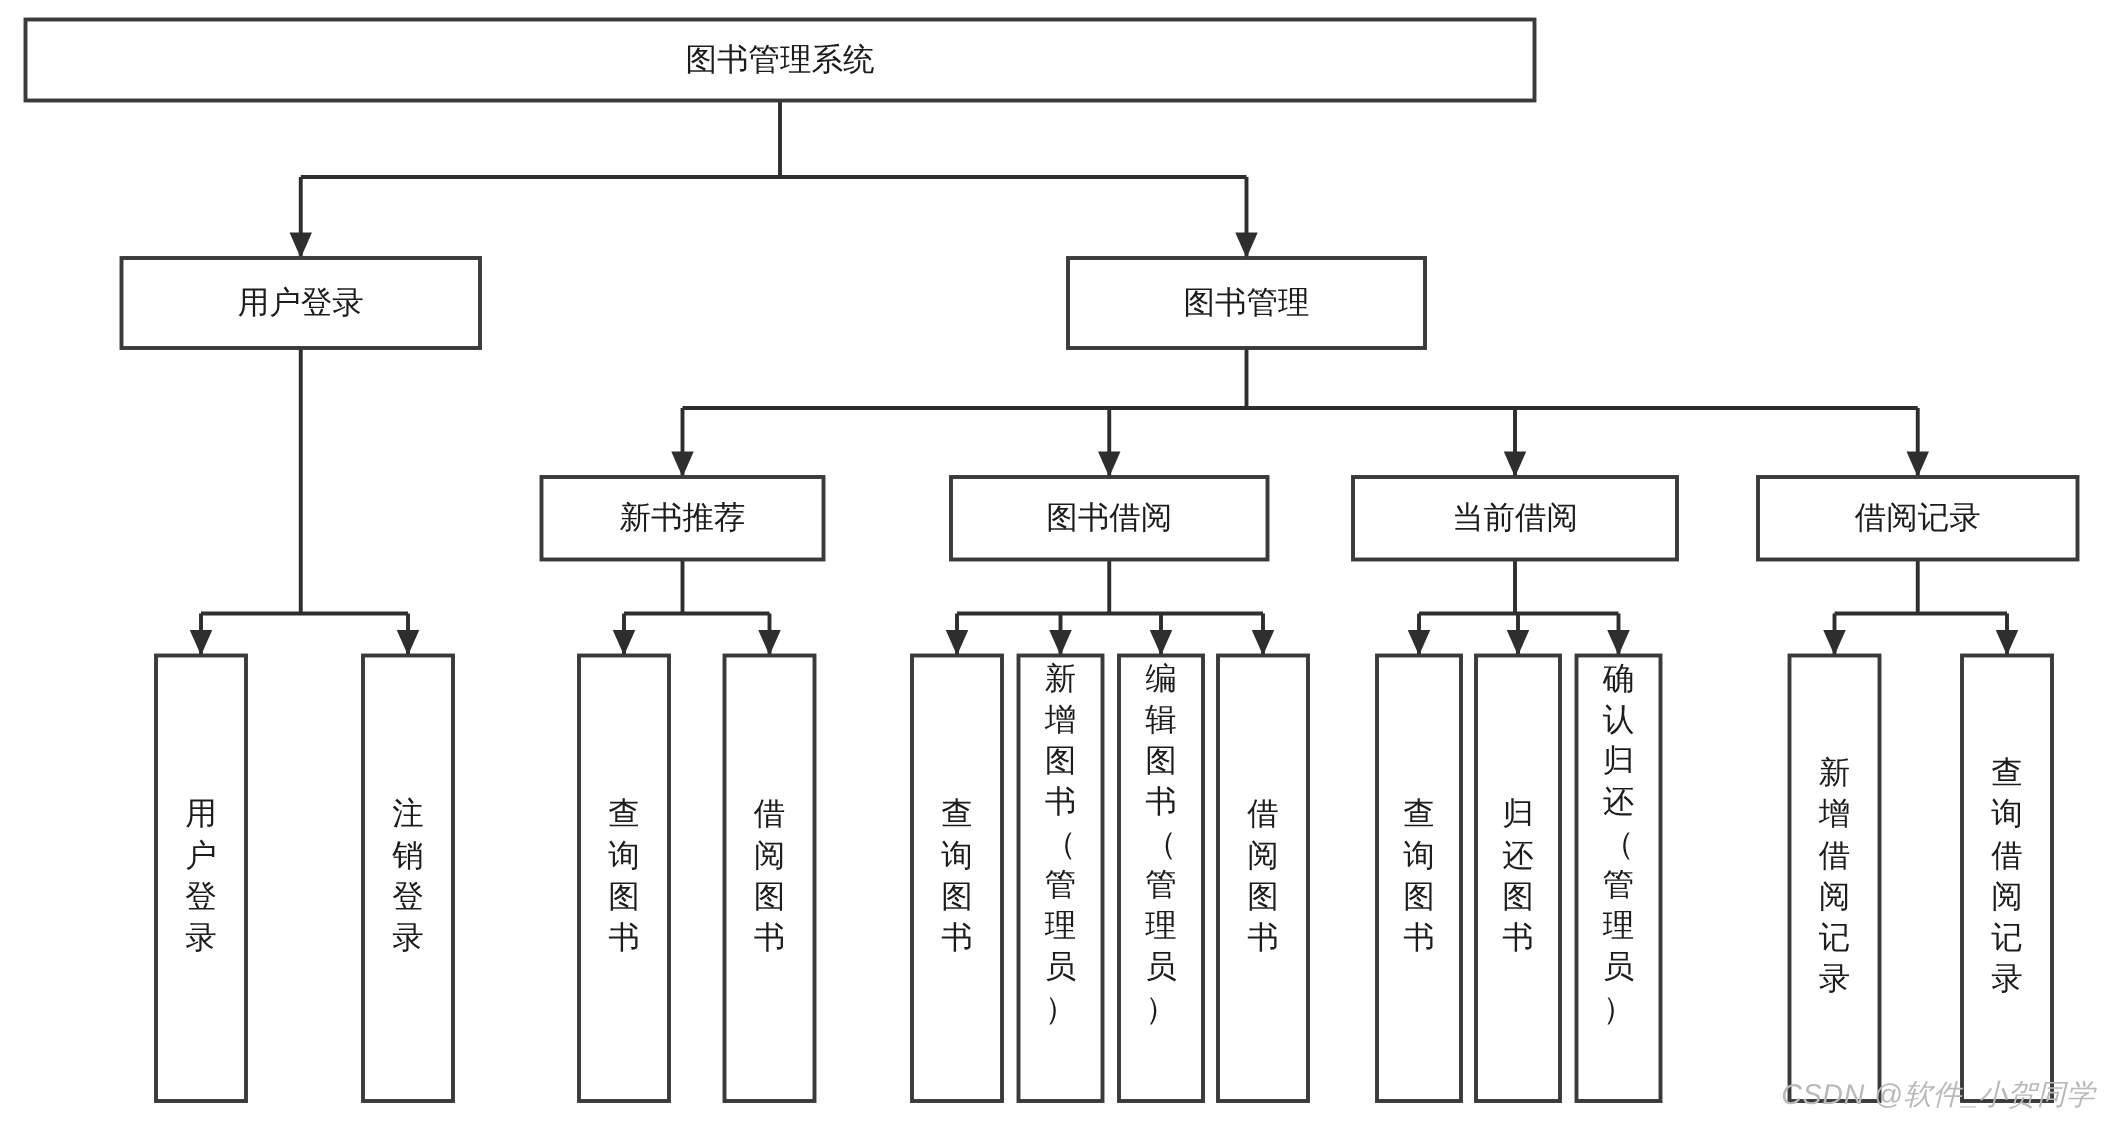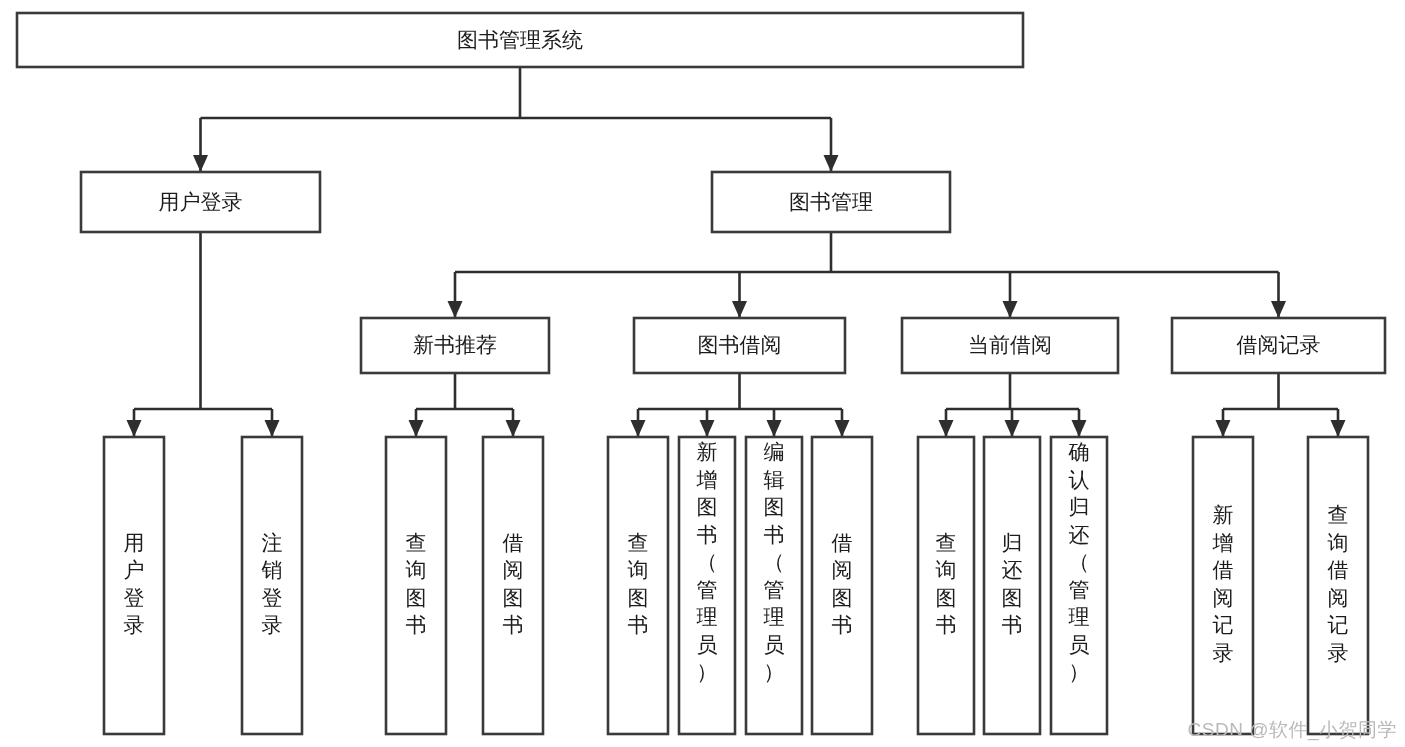--- a/index.html
+++ b/index.html
@@ -57,20 +57,21 @@
   .watermark {
     position: absolute;
     right: 8px;
     bottom: 4px;
     font-family: "Liberation Sans", "DejaVu Sans", sans-serif;
     font-size: 19px;
     color: #b9b9b9;
     letter-spacing: 0.5px;
     white-space: nowrap;
     user-select: none;
+    font-style: italic;
   }
 </style>
 </head>
 <body>
 
 <div id="diagram-root">
   <svg id="diagram-svg" viewBox="0 0 1405 747">
     <g id="connectors-layer">
         <path d="M 520 67 L 520 118" class="connector"></path>
         <path d="M 200.5 118 L 831 118" class="connector"></path>

